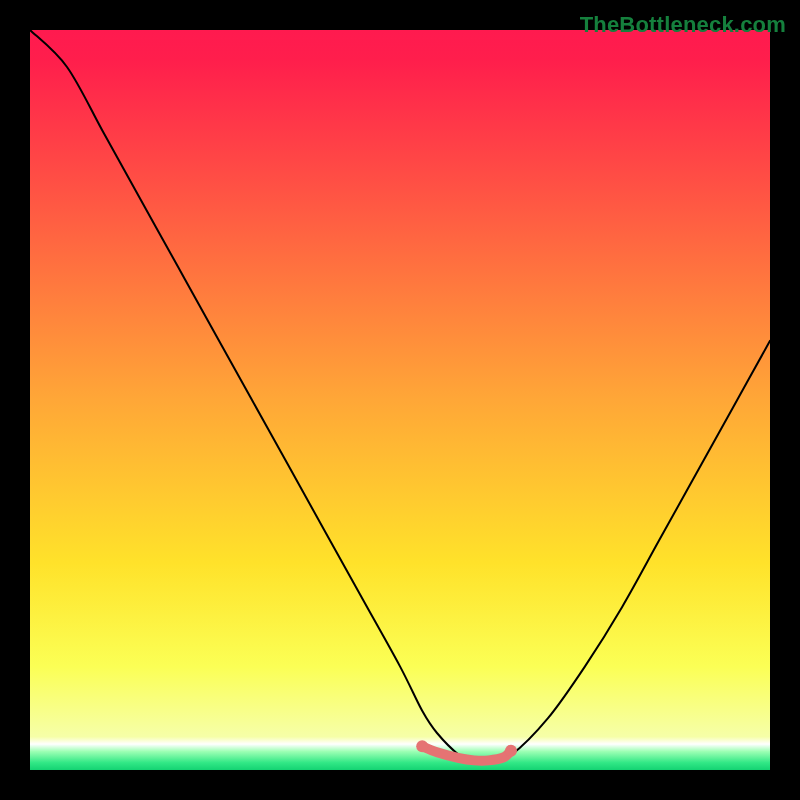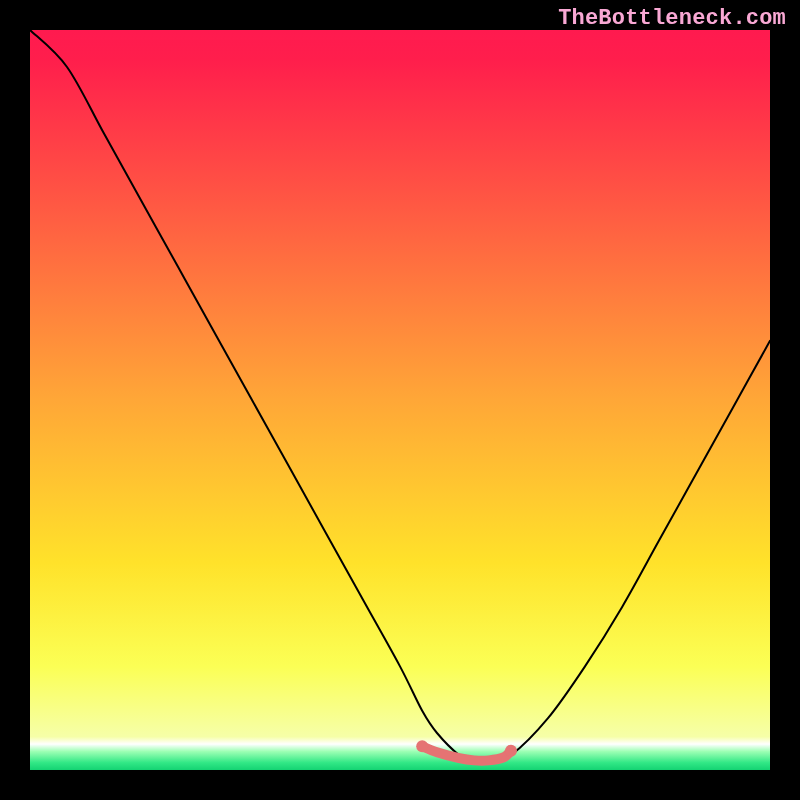--- a/index.html
+++ b/index.html
@@ -12,26 +12,26 @@
   }
   .canvas {
     position: absolute;
     left: 0;
     top: 0;
     width: 800px;
     height: 800px;
   }
   .watermark {
     position: absolute;
-    top: 6px;
+    top: 12px;
     right: 14px;
-    font-family: Liberation Mono, monospace;
+    font-family: Liberation Sans, sans-serif;
     font-size: 22px;
     font-weight: 600;
-    color: #f9a8d4;
+    color: #15803d;
     letter-spacing: 0.2px;
     pointer-events: none;
   }
 </style>
 </head>
 <body>
 
 <svg class="canvas" viewBox="0 0 800 800" xmlns="http://www.w3.org/2000/svg">
   <defs>
     <linearGradient id="bg-grad" x1="0" y1="0" x2="0" y2="1">

